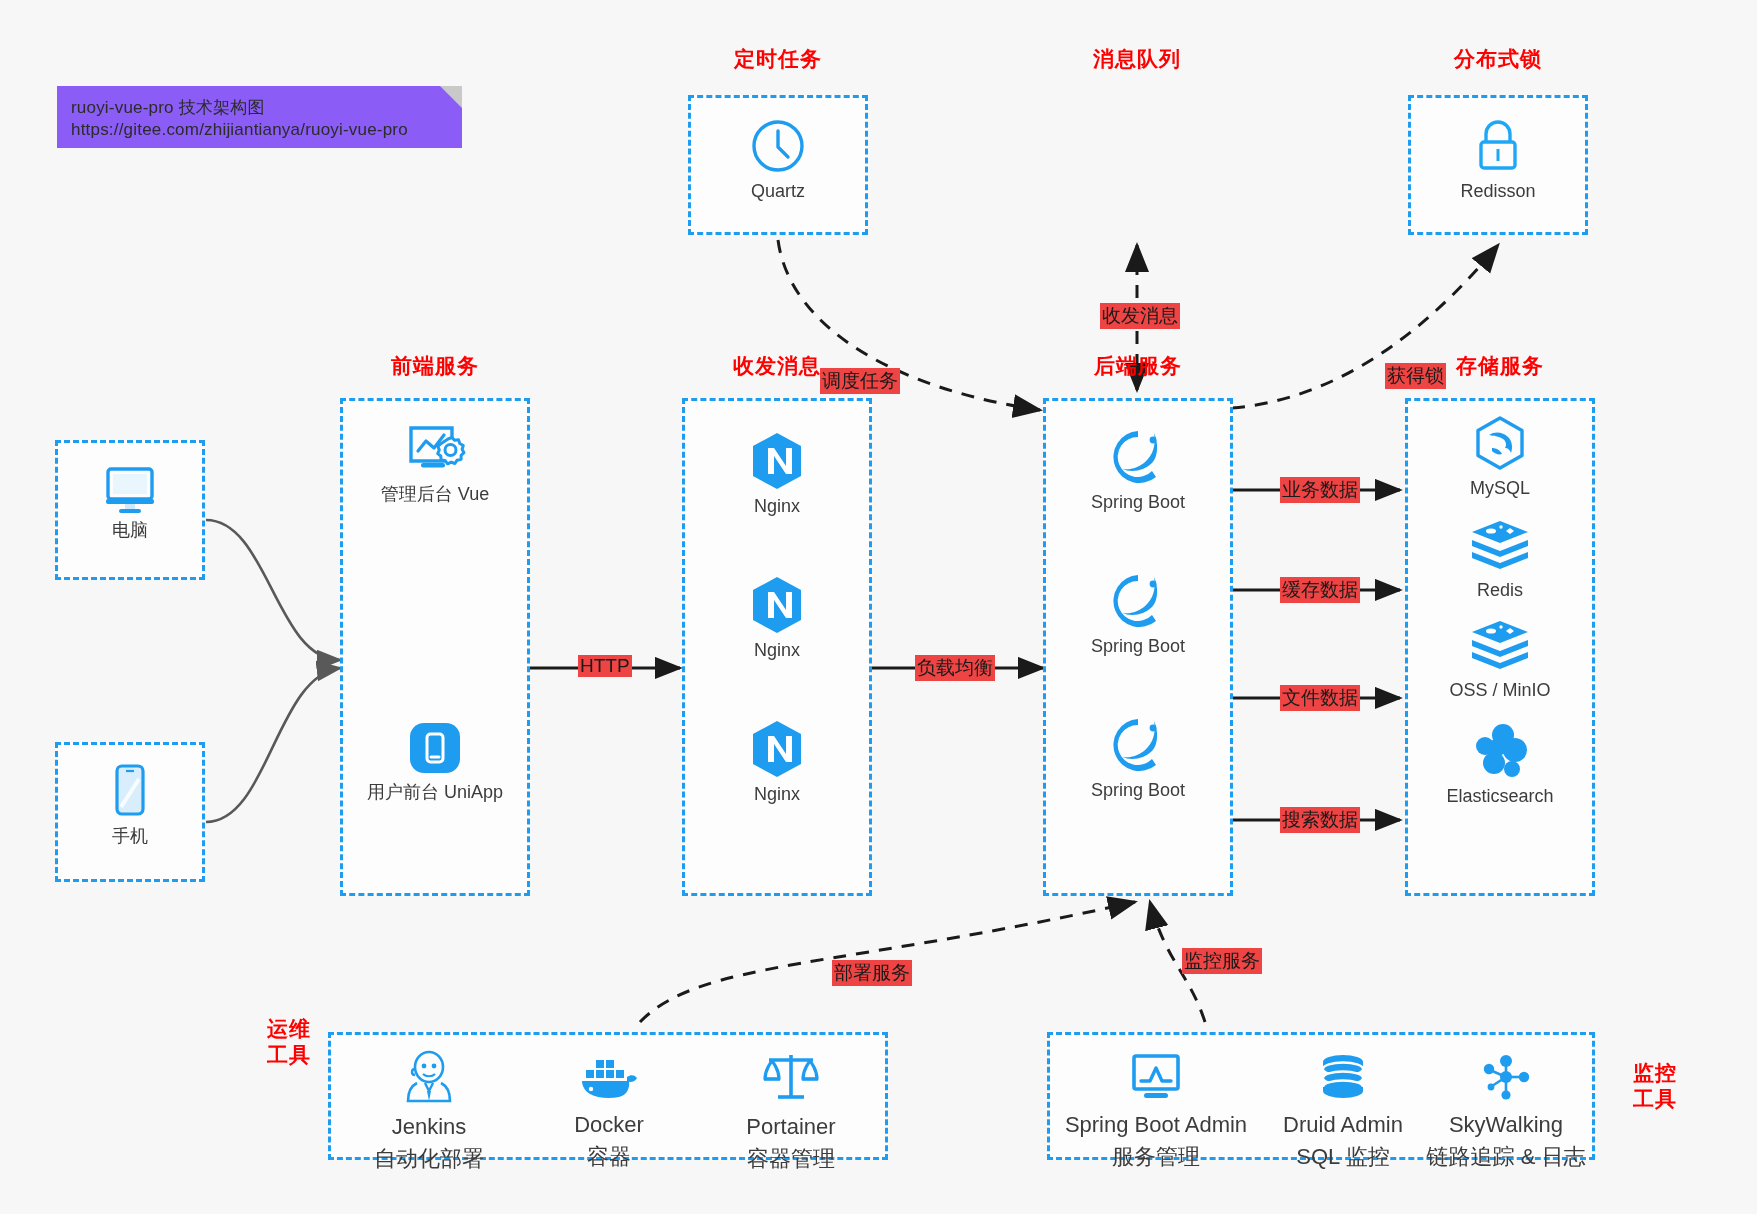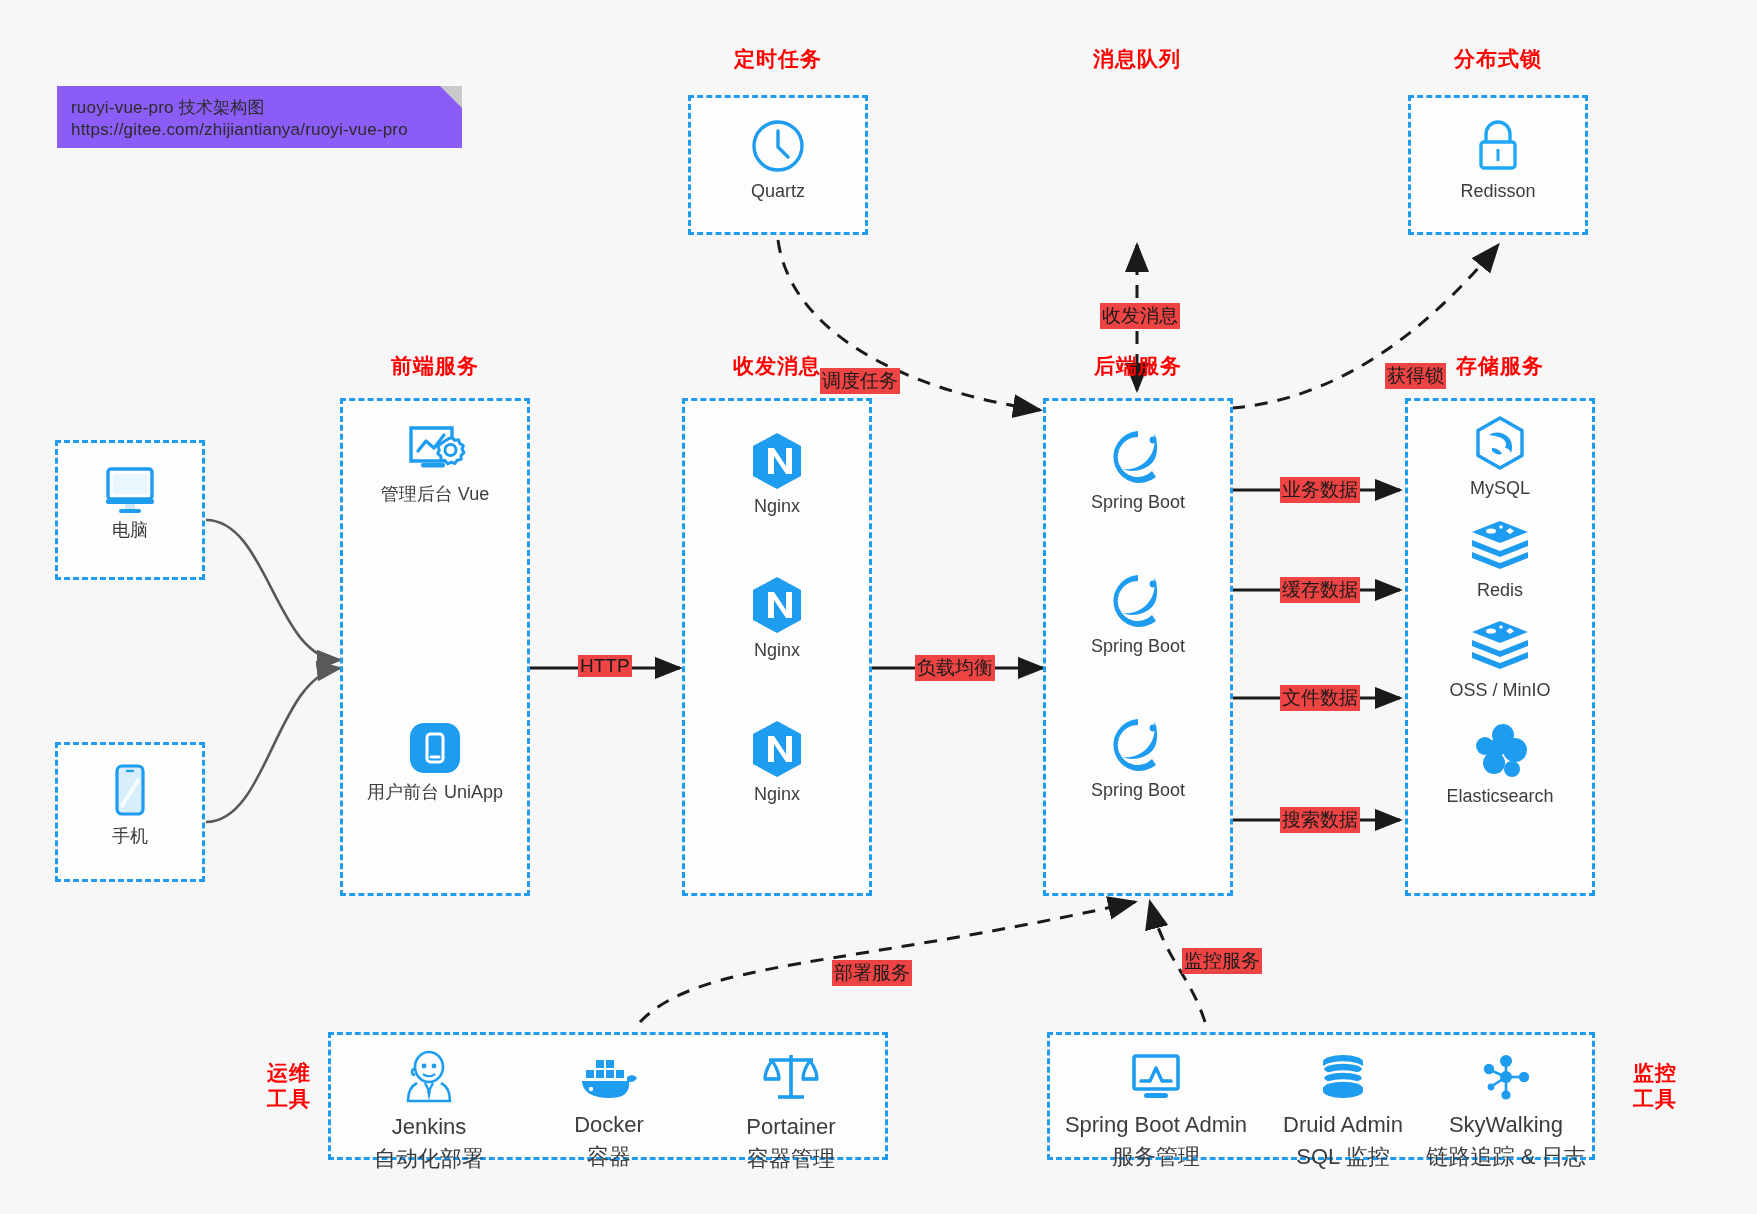--- a/index.html
+++ b/index.html
@@ -268,21 +268,21 @@
         <circle cx="15" cy="23" r="9" fill="#1e9cf0"></circle>
         <circle cx="45" cy="27" r="12" fill="#1e9cf0"></circle>
         <circle cx="24" cy="40" r="11" fill="#1e9cf0"></circle>
         <circle cx="42" cy="46" r="8" fill="#1e9cf0"></circle>
         <circle cx="28" cy="24" r="9" fill="#1e9cf0"></circle>
       </svg>
       <div class="cap">Elasticsearch</div>
     </div>
   </div>
 
-  <div class="grp-title stack" style="left:258px;top:1060px;width:62px;">
+  <div class="grp-title stack" style="left:258px;top:1016px;width:62px;">
     <div>运维</div>
     <div>工具</div>
   </div>
   <div class="dbox" style="left:328px;top:1032px;width:560px;height:128px;">
     <div class="cell" style="left:12px;top:14px;width:172px;">
       <svg class="ico" width="56" height="56" viewBox="0 0 56 56">
         <ellipse cx="28" cy="18" rx="14" ry="15" fill="none" stroke="#1e9cf0" stroke-width="2.6"></ellipse>
         <path d="M14,20 C10,20 10,26 14,26" fill="none" stroke="#1e9cf0" stroke-width="2.4"></path>
         <circle cx="23" cy="17" r="2.4" fill="#1e9cf0"></circle>
         <circle cx="33" cy="17" r="2.4" fill="#1e9cf0"></circle>

